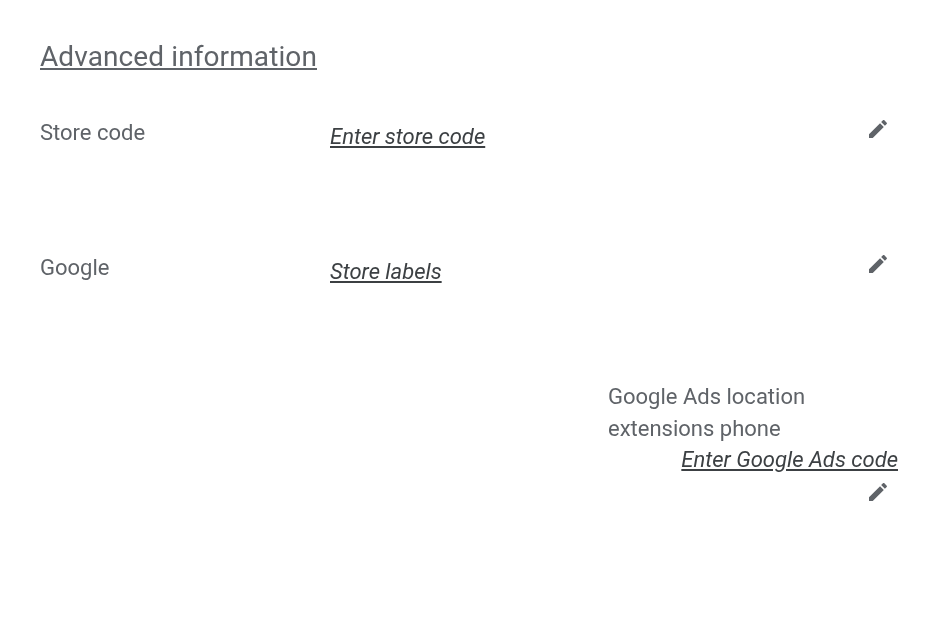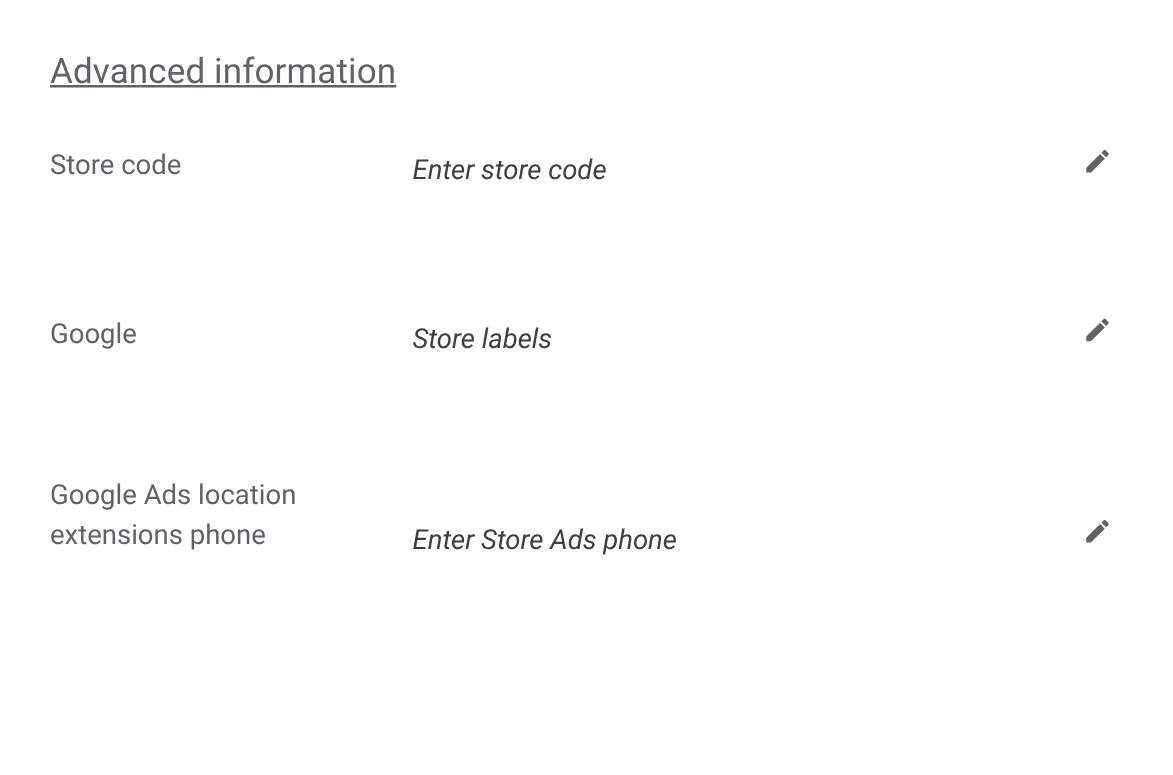--- a/index.html
+++ b/index.html
@@ -22,36 +22,38 @@
       letter-spacing: 0.1px;
       text-decoration: underline;
     }
     .field-row {
       display: flex;
       align-items: flex-end;
       margin-bottom: 95px;
     }
     .field-row:last-child {
       margin-bottom: 0;
+      flex-direction: column;
     }
     .field-label {
       width: 290px;
       font-size: 22px;
       font-weight: 400;
       color: #5f6368;
       line-height: 1.45;
       padding-top: 2px;
     }
     .field-value {
       flex: 1;
       font-size: 22px;
       font-weight: 400;
       font-style: italic;
       color: #3c4043;
       padding-top: 2px;
+      text-decoration: underline;
     }
     .edit-button {
       background: none;
       border: none;
       cursor: pointer;
       padding: 8px;
       display: flex;
       align-items: center;
       justify-content: center;
       border-radius: 50%;
@@ -82,19 +84,19 @@
   <div class="field-value">Store labels</div>
   <button class="edit-button">
     <svg viewBox="0 0 24 24">
       <path d="M3 17.25V21h3.75L17.81 9.94l-3.75-3.75L3 17.25zM20.71 7.04c.39-.39.39-1.02 0-1.41l-2.34-2.34c-.39-.39-1.02-.39-1.41 0l-1.83 1.83 3.75 3.75 1.83-1.83z"></path>
     </svg>
   </button>
 </div>
 
 <div class="field-row">
   <div class="field-label">Google Ads location extensions phone</div>
-  <div class="field-value">Enter Store Ads phone</div>
+  <div class="field-value">Enter Google Ads code</div>
   <button class="edit-button">
     <svg viewBox="0 0 24 24">
       <path d="M3 17.25V21h3.75L17.81 9.94l-3.75-3.75L3 17.25zM20.71 7.04c.39-.39.39-1.02 0-1.41l-2.34-2.34c-.39-.39-1.02-.39-1.41 0l-1.83 1.83 3.75 3.75 1.83-1.83z"></path>
     </svg>
   </button>
 </div>
 
 </body></html>

